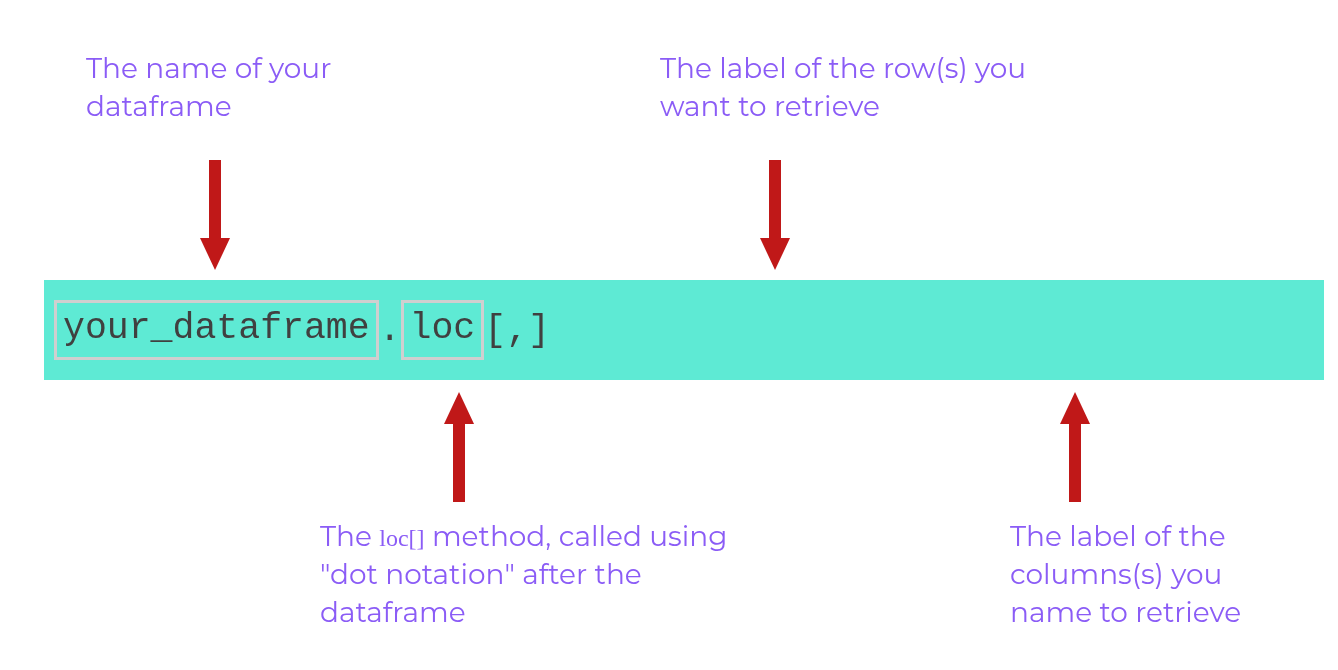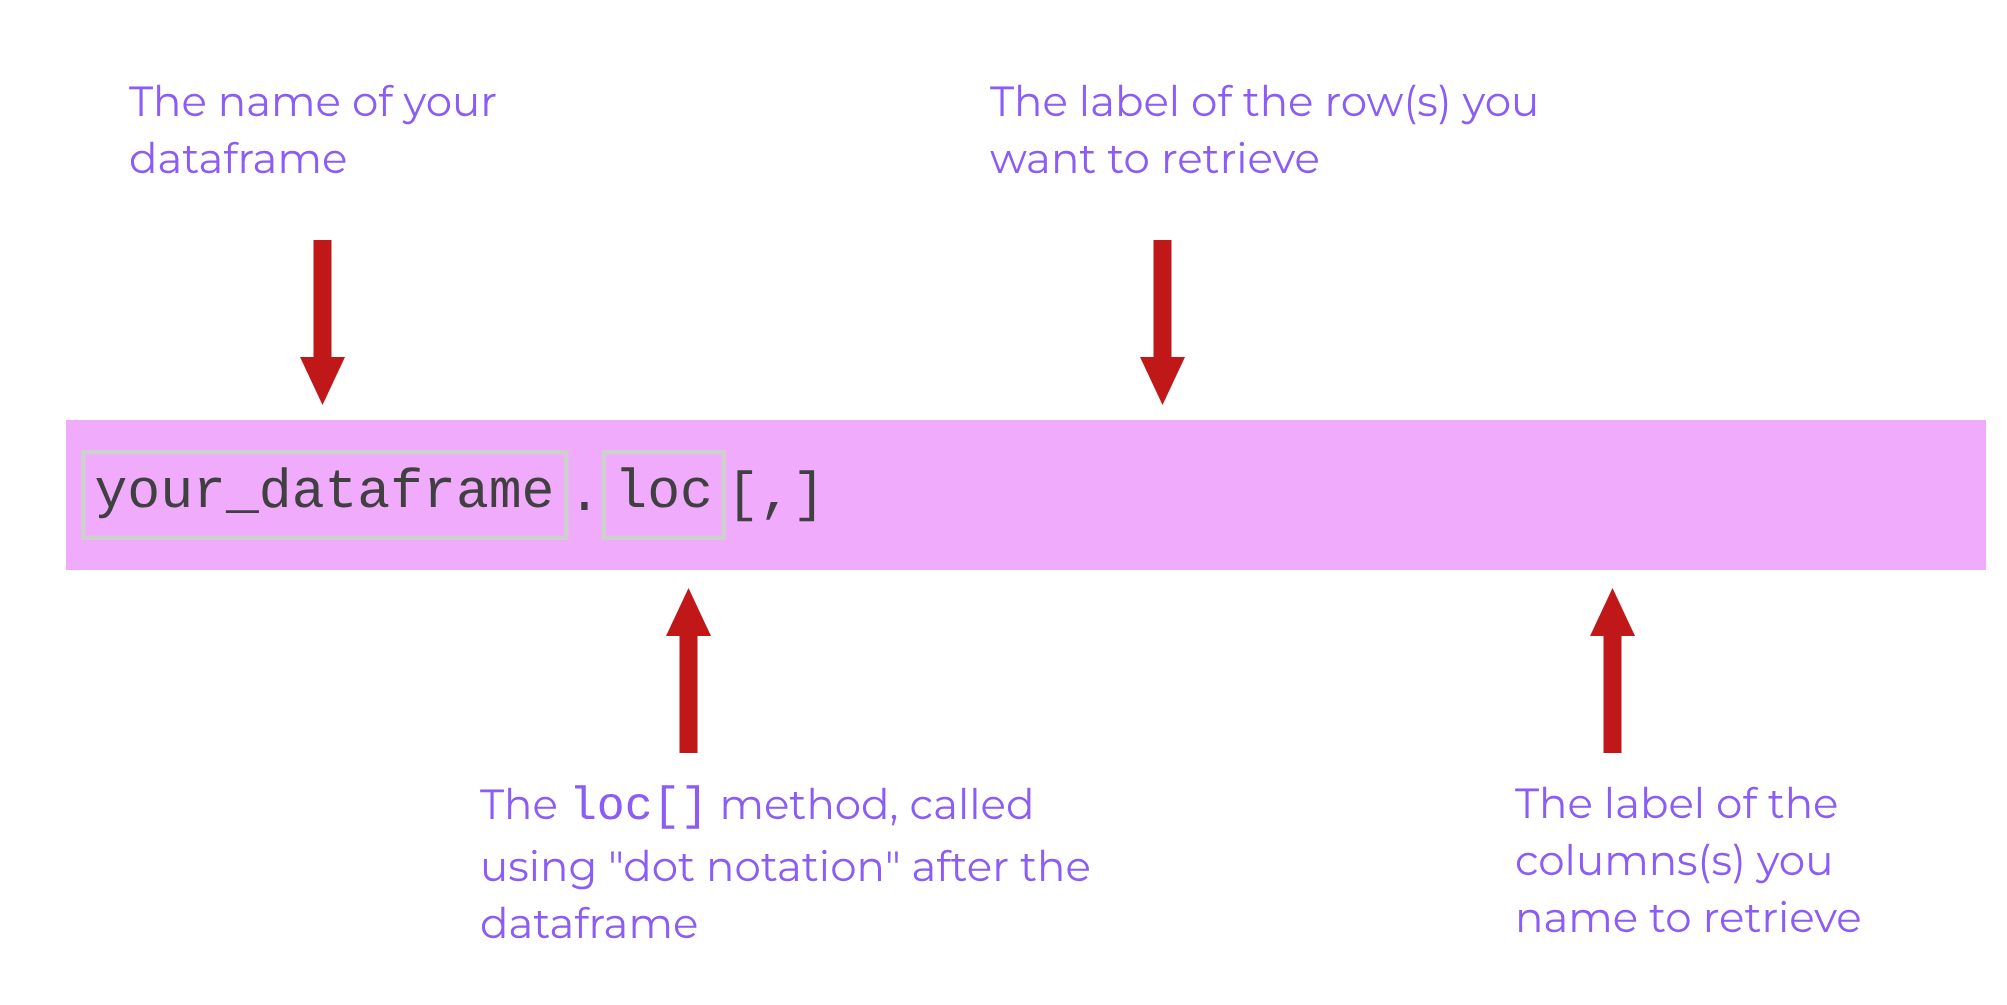--- a/index.html
+++ b/index.html
@@ -13,35 +13,35 @@
     color: #1a1a1a;
   }
   .annotation {
     position: absolute;
     font-size: 28px;
     line-height: 1.35;
     color: #8b5cf6;
     font-weight: 400;
   }
   .annotation .mono {
-    font-family: Liberation Mono, monospace;
-    font-size: 31px;
+    font-family: Liberation Serif, serif;
+    font-size: 24px;
   }
   .arrow {
     position: absolute;
     width: 30px;
     height: 100px;
   }
   .codebar {
     position: absolute;
     left: 44px;
     top: 280px;
     width: 1280px;
     height: 100px;
-    background: #f0abfc;
+    background: #5eead4;
     display: flex;
     align-items: center;
     padding: 0 10px;
     font-family: "Courier New", Courier, monospace;
     font-size: 36.5px;
     color: #404040;
     white-space: nowrap;
   }
   .codebox {
     border: 3px solid #cfcfcf;

